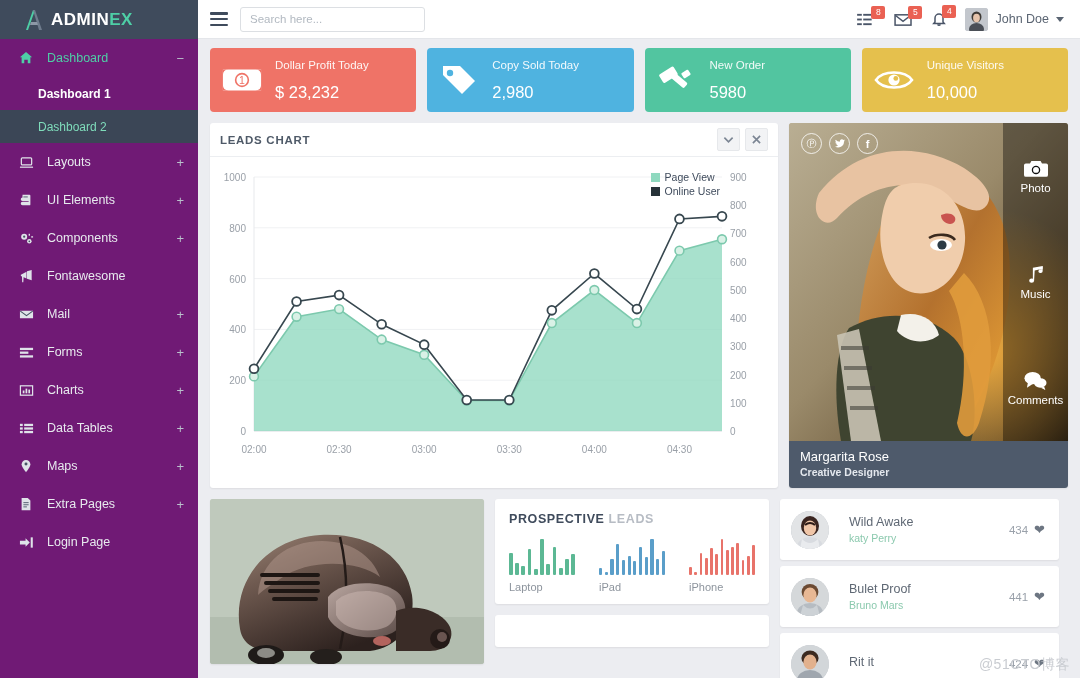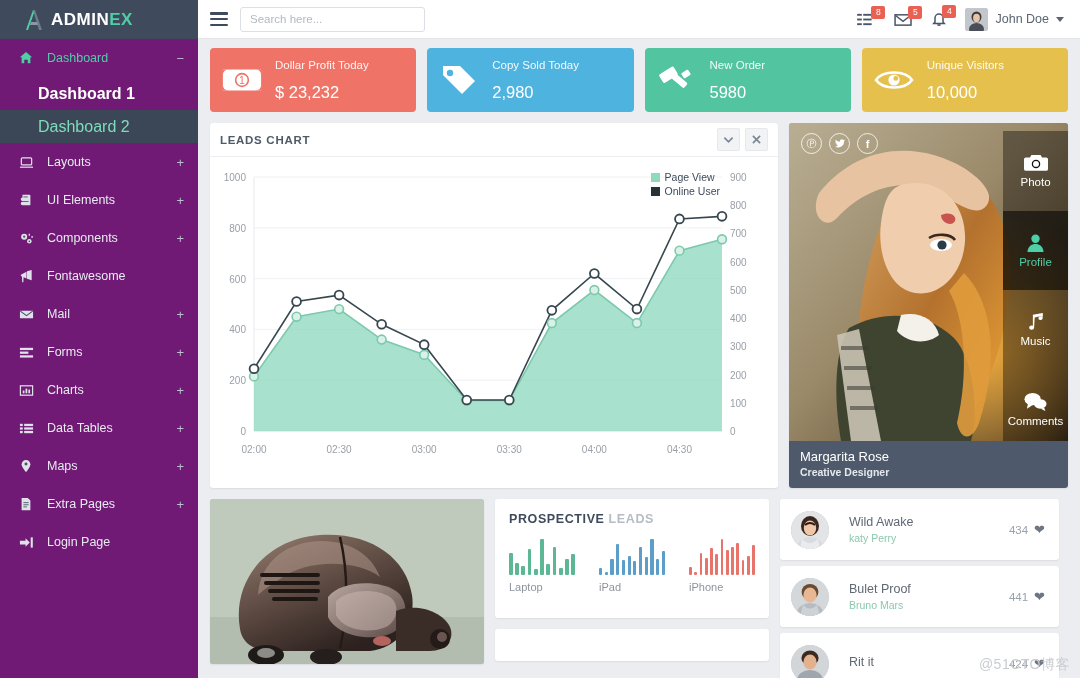--- a/index.html
+++ b/index.html
@@ -37,21 +37,21 @@
   .nav-item .ico {
     width: 16px; flex: 0 0 16px; display: flex; align-items: center; justify-content: center;
     color: #dfe3e9;
   }
   .nav-item .lbl { flex: 1; }
   .nav-item .plus { font-size: 13px; color: #b9c1cc; }
   .nav-item.active { color: #4ecfa6; }
   .nav-item.active .ico { color: #4ecfa6; }
   .nav-sub {
     display: flex; align-items: center; height: 33px;
-    padding-left: 38px; font-size: 16px; color: #ffffff;
+    padding-left: 38px; font-size: 12px; color: #ffffff;
     font-weight: bold; cursor: pointer;
   }
   .nav-sub.sel { background: #3b4656; color: #7fdcbb; font-weight: normal; }
 
   
   #main { flex: 1; height: 678px; display: flex; flex-direction: column; overflow: hidden; }
   #topbar {
     height: 39px; background: #ffffff; display: flex; align-items: center;
     padding: 0 16px 0 12px; gap: 12px; border-bottom: 1px solid #e4e6ea;
   }
@@ -123,39 +123,39 @@
     background: #fff; box-shadow: 0 1px 2px rgba(0,0,0,.07); }
   .profile-photo { position: relative; height: 318px; overflow: hidden;
     background: linear-gradient(160deg,#b8a98f 0%,#9c8d6e 35%,#7d6a4a 70%,#4a3c26 100%); }
   .social-row { position: absolute; top: 10px; left: 12px; display: flex; gap: 7px; z-index: 4; }
   .soc {
     width: 21px; height: 21px; border-radius: 50%; border: 1.5px solid rgba(255,255,255,.8);
     display: flex; align-items: center; justify-content: center; color: #fff;
     font-size: 10px; cursor: pointer;
   }
   .photo-menu {
-    position: absolute; right: 0; top: 8px; width: 65px; height: 100%;
+    position: absolute; right: 0; top: 0; width: 65px; height: 100%;
     background: rgba(0,0,0,.38); display: flex; flex-direction: column; z-index: 3;
   }
   .pm-item { flex: 1; display: flex; flex-direction: column; align-items: center;
     justify-content: center; gap: 4px; color: #fff; font-size: 11.5px; cursor: pointer; }
   .pm-item.act { background: rgba(0,0,0,.55); color: #4ecfa6; }
   .profile-foot { background: #4e5a6b; padding: 8px 11px 10px; color: #fff; }
   .pf-name { font-size: 13px; }
   .pf-role { font-size: 10.5px; font-weight: bold; color: #e4e8ee; margin-top: 2px; }
 
   
   .bottom { display: flex; gap: 11px; padding: 11px 12px 0; }
   .img-panel { width: 274px; flex: 0 0 274px; height: 165px; border-radius: 3px;
     overflow: hidden; background: #fff; box-shadow: 0 1px 2px rgba(0,0,0,.07); }
   .robo { width: 100%; height: 100%; position: relative;
     background: linear-gradient(180deg,#c3cdc0 0%,#b9c4b6 55%,#aab5a8 100%); overflow: hidden; }
 
   .mid-col { width: 274px; flex: 0 0 274px; display: flex; flex-direction: column; gap: 11px; }
-  .leads { padding: 13px 14px 25px; }
+  .leads { padding: 13px 14px 11px; }
   .leads-title { font-size: 12.5px; font-weight: bold; letter-spacing: .6px; color: #3f4b5c; }
   .leads-title .muted { color: #b7bcc4; }
   .spark-row { display: flex; gap: 24px; margin-top: 13px; }
   .spark { flex: 1; }
   .spark-bars { height: 36px; display: flex; align-items: flex-end; gap: 2.5px; }
   .spark-bars i { display: block; flex: 1; border-radius: 1px; }
   .spark-lbl { font-size: 11px; color: #8d949d; margin-top: 6px; }
   .stub-panel { height: 32px; border-radius: 3px; background: #fff;
     box-shadow: 0 1px 2px rgba(0,0,0,.07); }
 
@@ -620,29 +620,20 @@
               <div class="pm-item">
                 <span>
                   <svg width="24" height="19" viewBox="0 0 26 20" fill="#fff">
                       <path d="M8 2 h10 l1.5 2.5 H24 a2 2 0 0 1 2 2 V17 a2 2 0 0 1 -2 2 H2 a2 2 0 0 1 -2 -2 V6.5 a2 2 0 0 1 2 -2 h4.5 Z"></path>
                       <circle cx="13" cy="11.5" r="4.6" fill="#111"></circle>
                       <circle cx="13" cy="11.5" r="3.2" fill="#fff"></circle>
                     </svg>
                 </span>
                 <span>Photo</span>
               </div>
-              <div class="pm-item act">
-                <span>
-                  <svg width="19" height="19" viewBox="0 0 20 20" fill="#4ecfa6">
-                      <circle cx="10" cy="6" r="4.4"></circle>
-                      <path d="M1.5 20 C2 14 6 11.6 10 11.6 C14 11.6 18 14 18.5 20 Z"></path>
-                    </svg>
-                </span>
-                <span>Profile</span>
-              </div>
               <div class="pm-item">
                 <span>
                   <svg width="18" height="19" viewBox="0 0 18 20" fill="#fff">
                       <path d="M7 16.5 a2.6 2.2 0 1 1 -2.6 -2.2 a2.8 2.8 0 0 1 1.3 .3 V3 L16 1 V4 L7.6 5.8 Z"></path>
                       <path d="M16 1 v5.5 a2.2 1.9 0 1 1 -1.4 -1.8 V2.8 Z"></path>
                     </svg>
                 </span>
                 <span>Music</span>
               </div>
               <div class="pm-item">

